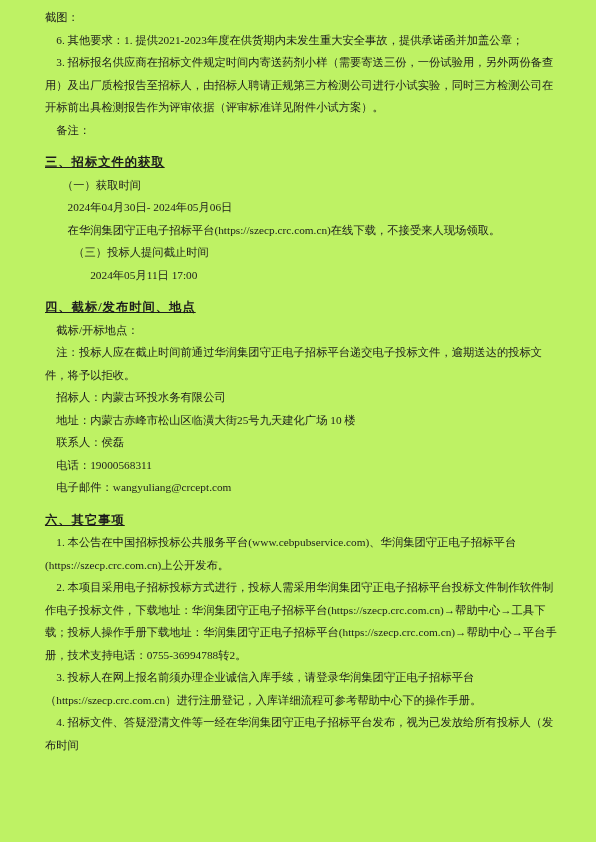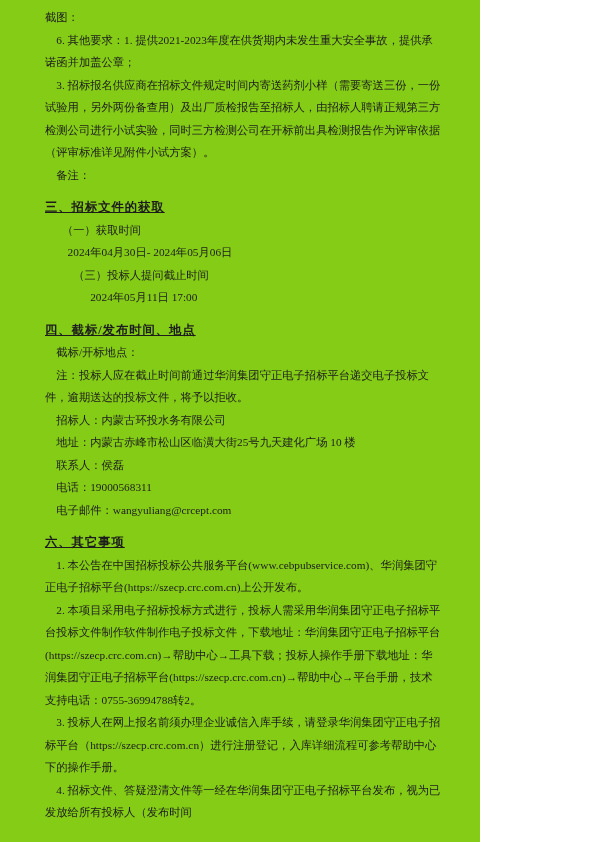--- a/index.html
+++ b/index.html
@@ -3,24 +3,24 @@
 <meta charset="utf-8">
 <style>
   html, body {
     margin: 0;
     padding: 0;
     background: #ffffff;
   }
   .page {
     position: relative;
     box-sizing: border-box;
-    width: 480px;
+    width: 596px;
     height: 842px;
     overflow: hidden;
-    background: #84cc16;
+    background: #bef264;
     padding: 6px 38px 0 45px;
     font-family: "Liberation Serif", "DejaVu Serif", serif;
     font-size: 11.3px;
     line-height: 22.5px;
     color: #1c1c1c;
   }
   .page p {
     margin: 0;
     text-align: left;
     word-wrap: break-word;
@@ -48,20 +48,21 @@
 <div class="page">
 
   <p>截图：</p>
   <p class="fi">6. 其他要求：1. 提供2021-2023年度在供货期内未发生重大安全事故，提供承诺函并加盖公章；</p>
   <p class="fi">3. 招标报名供应商在招标文件规定时间内寄送药剂小样（需要寄送三份，一份试验用，另外两份备查用）及出厂质检报告至招标人，由招标人聘请正规第三方检测公司进行小试实验，同时三方检测公司在开标前出具检测报告作为评审依据（评审标准详见附件小试方案）。</p>
   <p class="fi">备注：</p>
 
   <p class="h">三、招标文件的获取</p>
   <p class="i15">（一）获取时间</p>
   <p class="i2">2024年04月30日- 2024年05月06日</p>
+  <p class="i2">在华润集团守正电子招标平台(https://szecp.crc.com.cn)在线下载，不接受来人现场领取。</p>
   <p class="i25">（三）投标人提问截止时间</p>
   <p class="i4">2024年05月11日 17:00</p>
 
   <p class="h">四、截标/发布时间、地点</p>
   <p class="i1">截标/开标地点：</p>
   <p class="fi">注：投标人应在截止时间前通过华润集团守正电子招标平台递交电子投标文件，逾期送达的投标文件，将予以拒收。</p>
 
   <p class="i1">招标人：内蒙古环投水务有限公司</p>
   <p class="i1">地址：内蒙古赤峰市松山区临潢大街25号九天建化广场 10 楼</p>
   <p class="i1">联系人：侯磊</p>

